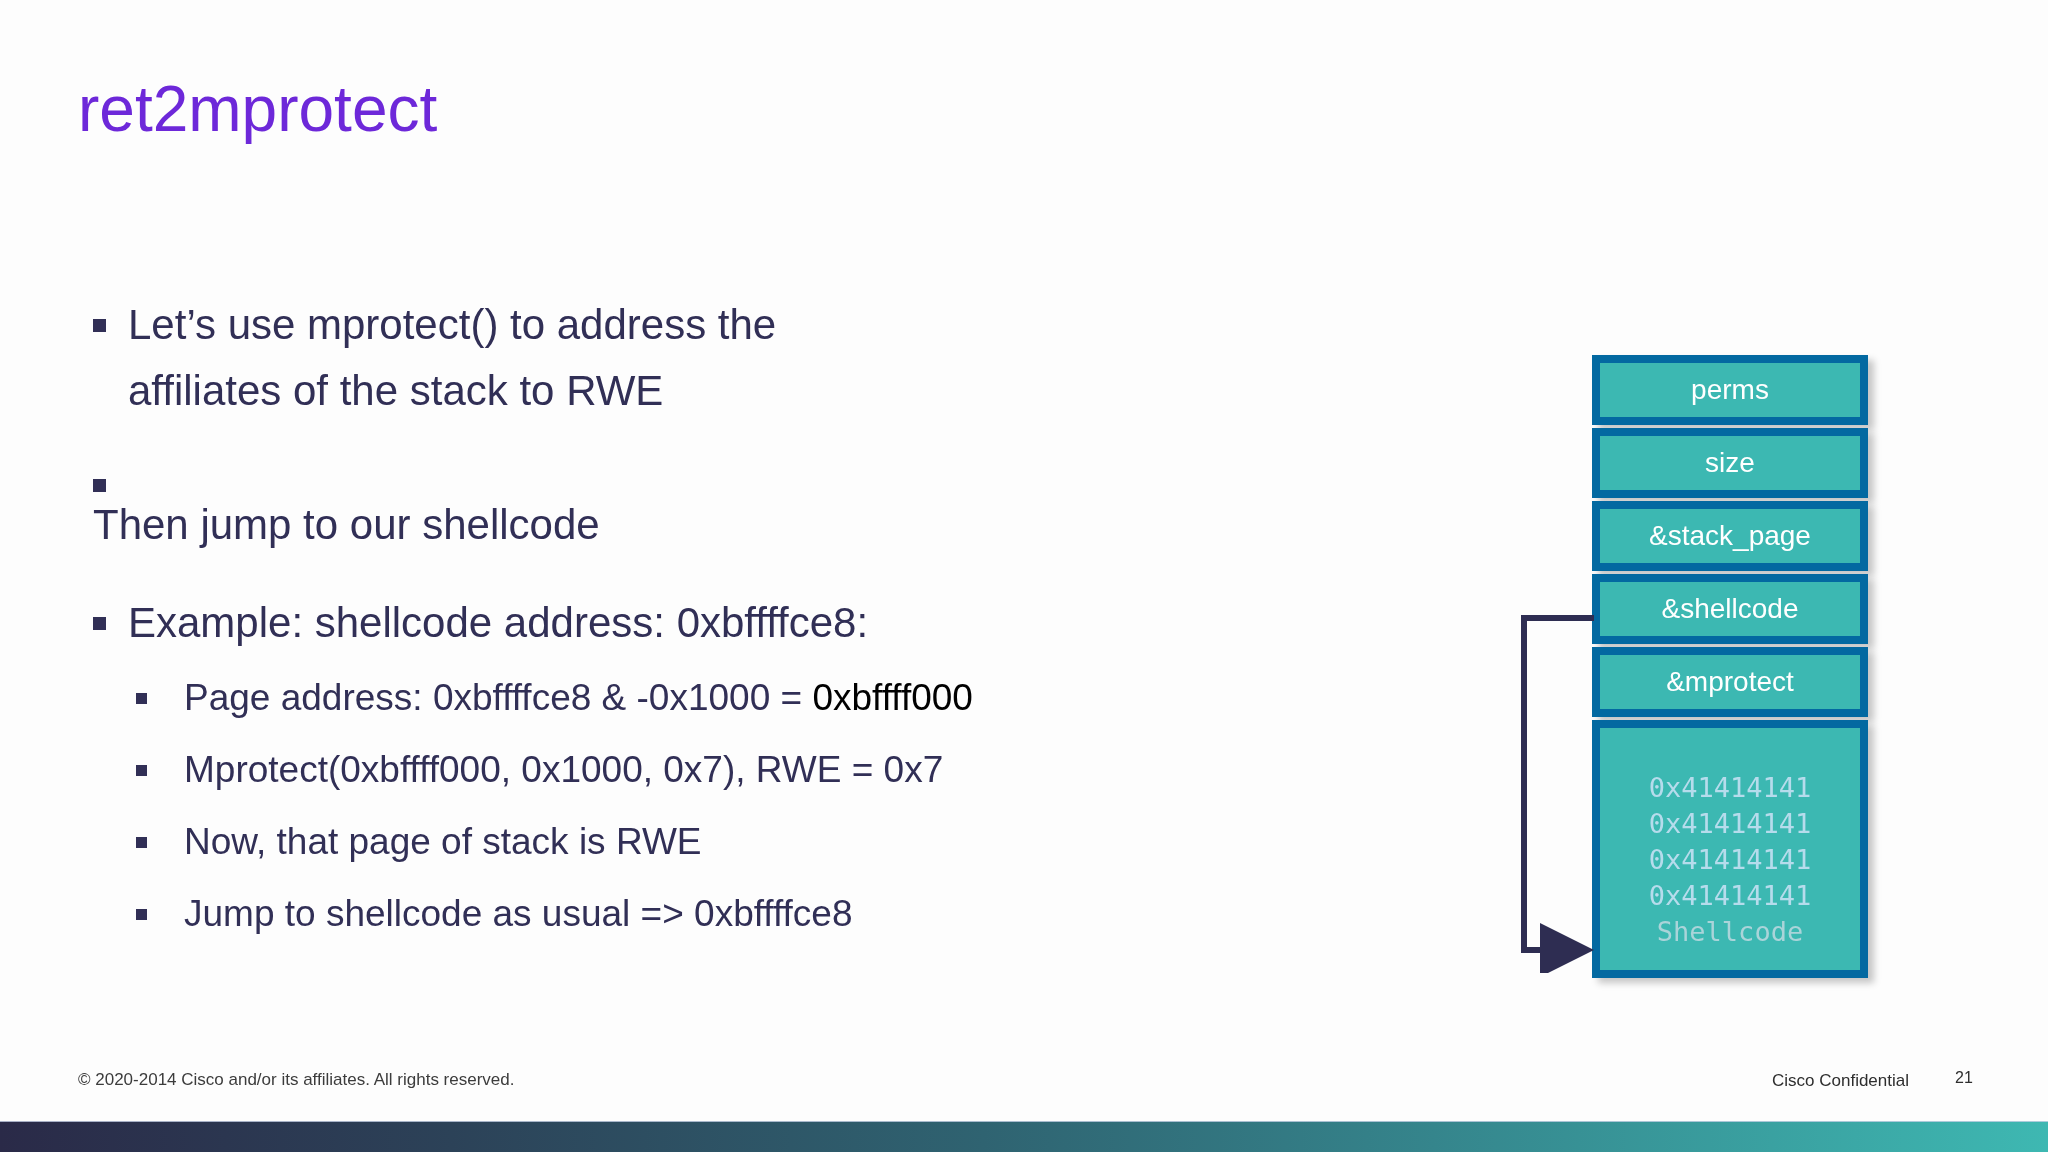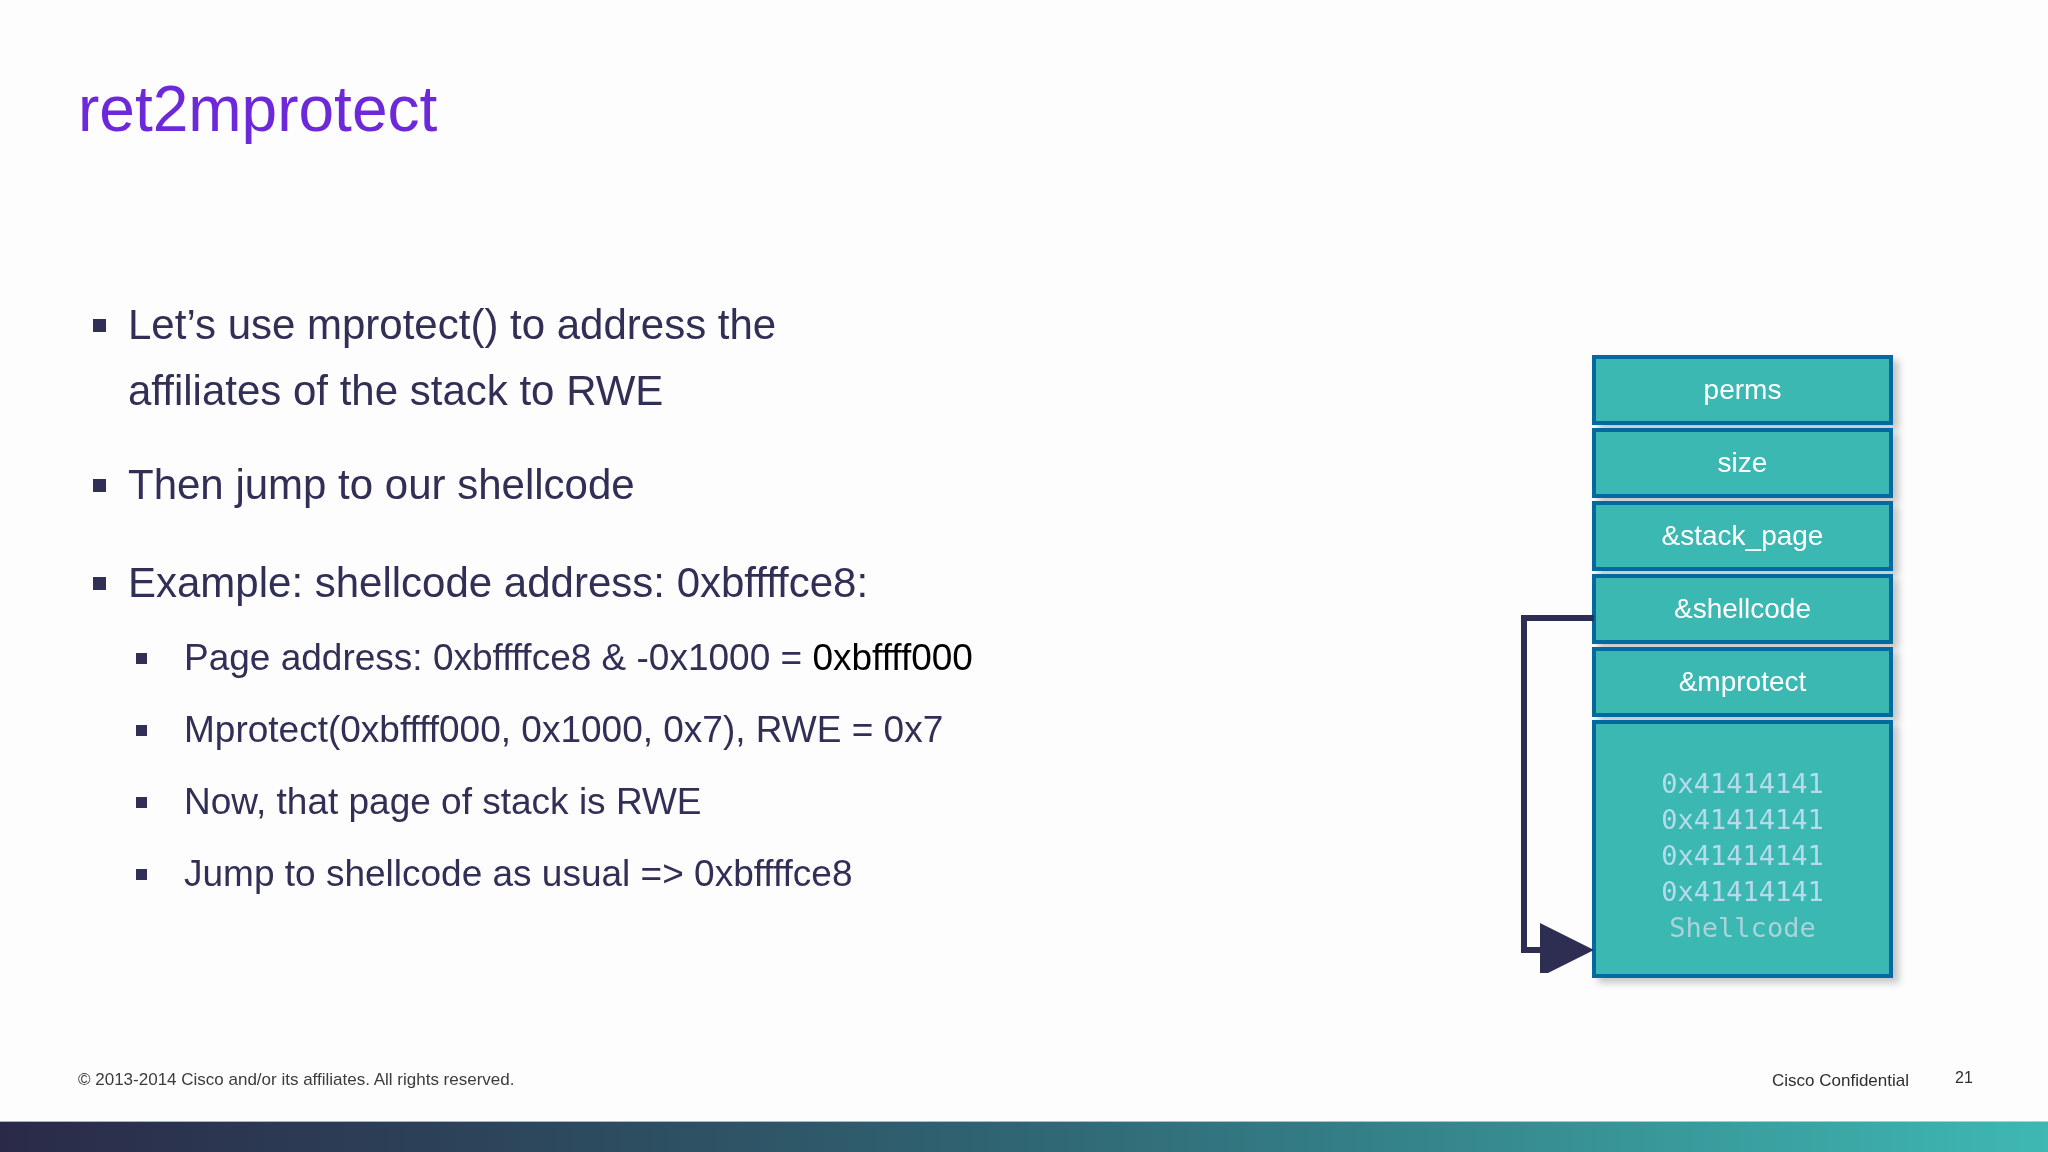--- a/index.html
+++ b/index.html
@@ -41,21 +41,21 @@
     line-height: 66px;
   }
   .b-item .marker {
     flex: 0 0 13px;
     width: 13px;
     height: 13px;
     background: #312f56;
     margin-top: 27px;
     margin-right: 22px;
   }
-  .b-item.second { margin-top: 28px; }
+  .b-item.second { margin-top: 28px; flex-direction: column; }
   .b-item.third  { margin-top: 32px; }
   .b-text span { display: block; }
   .subs {
     margin-top: 6px;
     padding-left: 43px;
   }
   .sub-item {
     display: flex;
     align-items: flex-start;
     font-size: 37px;
@@ -72,25 +72,25 @@
   .hl { color: #000000; }
   
   .diagram {
     position: absolute;
     left: 1592px;
     top: 355px;
     width: 347px;
   }
   .cell {
     box-sizing: border-box;
-    width: 301px;
+    width: 276px;
     height: 70px;
     margin-bottom: 3px;
     background: #3cb8b2;
-    border: 4px solid #0369a1;
+    border: 8px solid #0369a1;
     color: #ffffff;
     font-size: 28px;
     display: flex;
     align-items: center;
     justify-content: center;
     box-shadow: 6px 5px 7px rgba(0,0,0,0.22);
   }
   .cell.payload {
     height: 258px;
     flex-direction: column;
@@ -215,19 +215,19 @@
 
   <svg class="arrow-svg" viewBox="0 0 120 380" xmlns="http://www.w3.org/2000/svg">
     <defs>
       <marker id="ah" markerWidth="9" markerHeight="9" refX="7" refY="4.5" orient="auto">
         <path d="M0,0 L9,4.5 L0,9 Z" fill="#2e2d52"></path>
       </marker>
     </defs>
     <path d="M 96 25 L 26 25 L 26 357 L 84 357" fill="none" stroke="#2e2d52" stroke-width="6" marker-end="url(#ah)"></path>
   </svg>
 
-  <div class="footer-copyright">© 2013-2014  Cisco and/or its affiliates. All rights reserved.</div>
+  <div class="footer-copyright">© 2020-2014  Cisco and/or its affiliates. All rights reserved.</div>
   <div class="footer-confidential">Cisco Confidential</div>
   <div class="footer-page">21</div>
 
   <div class="bottom-bar"></div>
 
 </div>
 
 </body></html>

